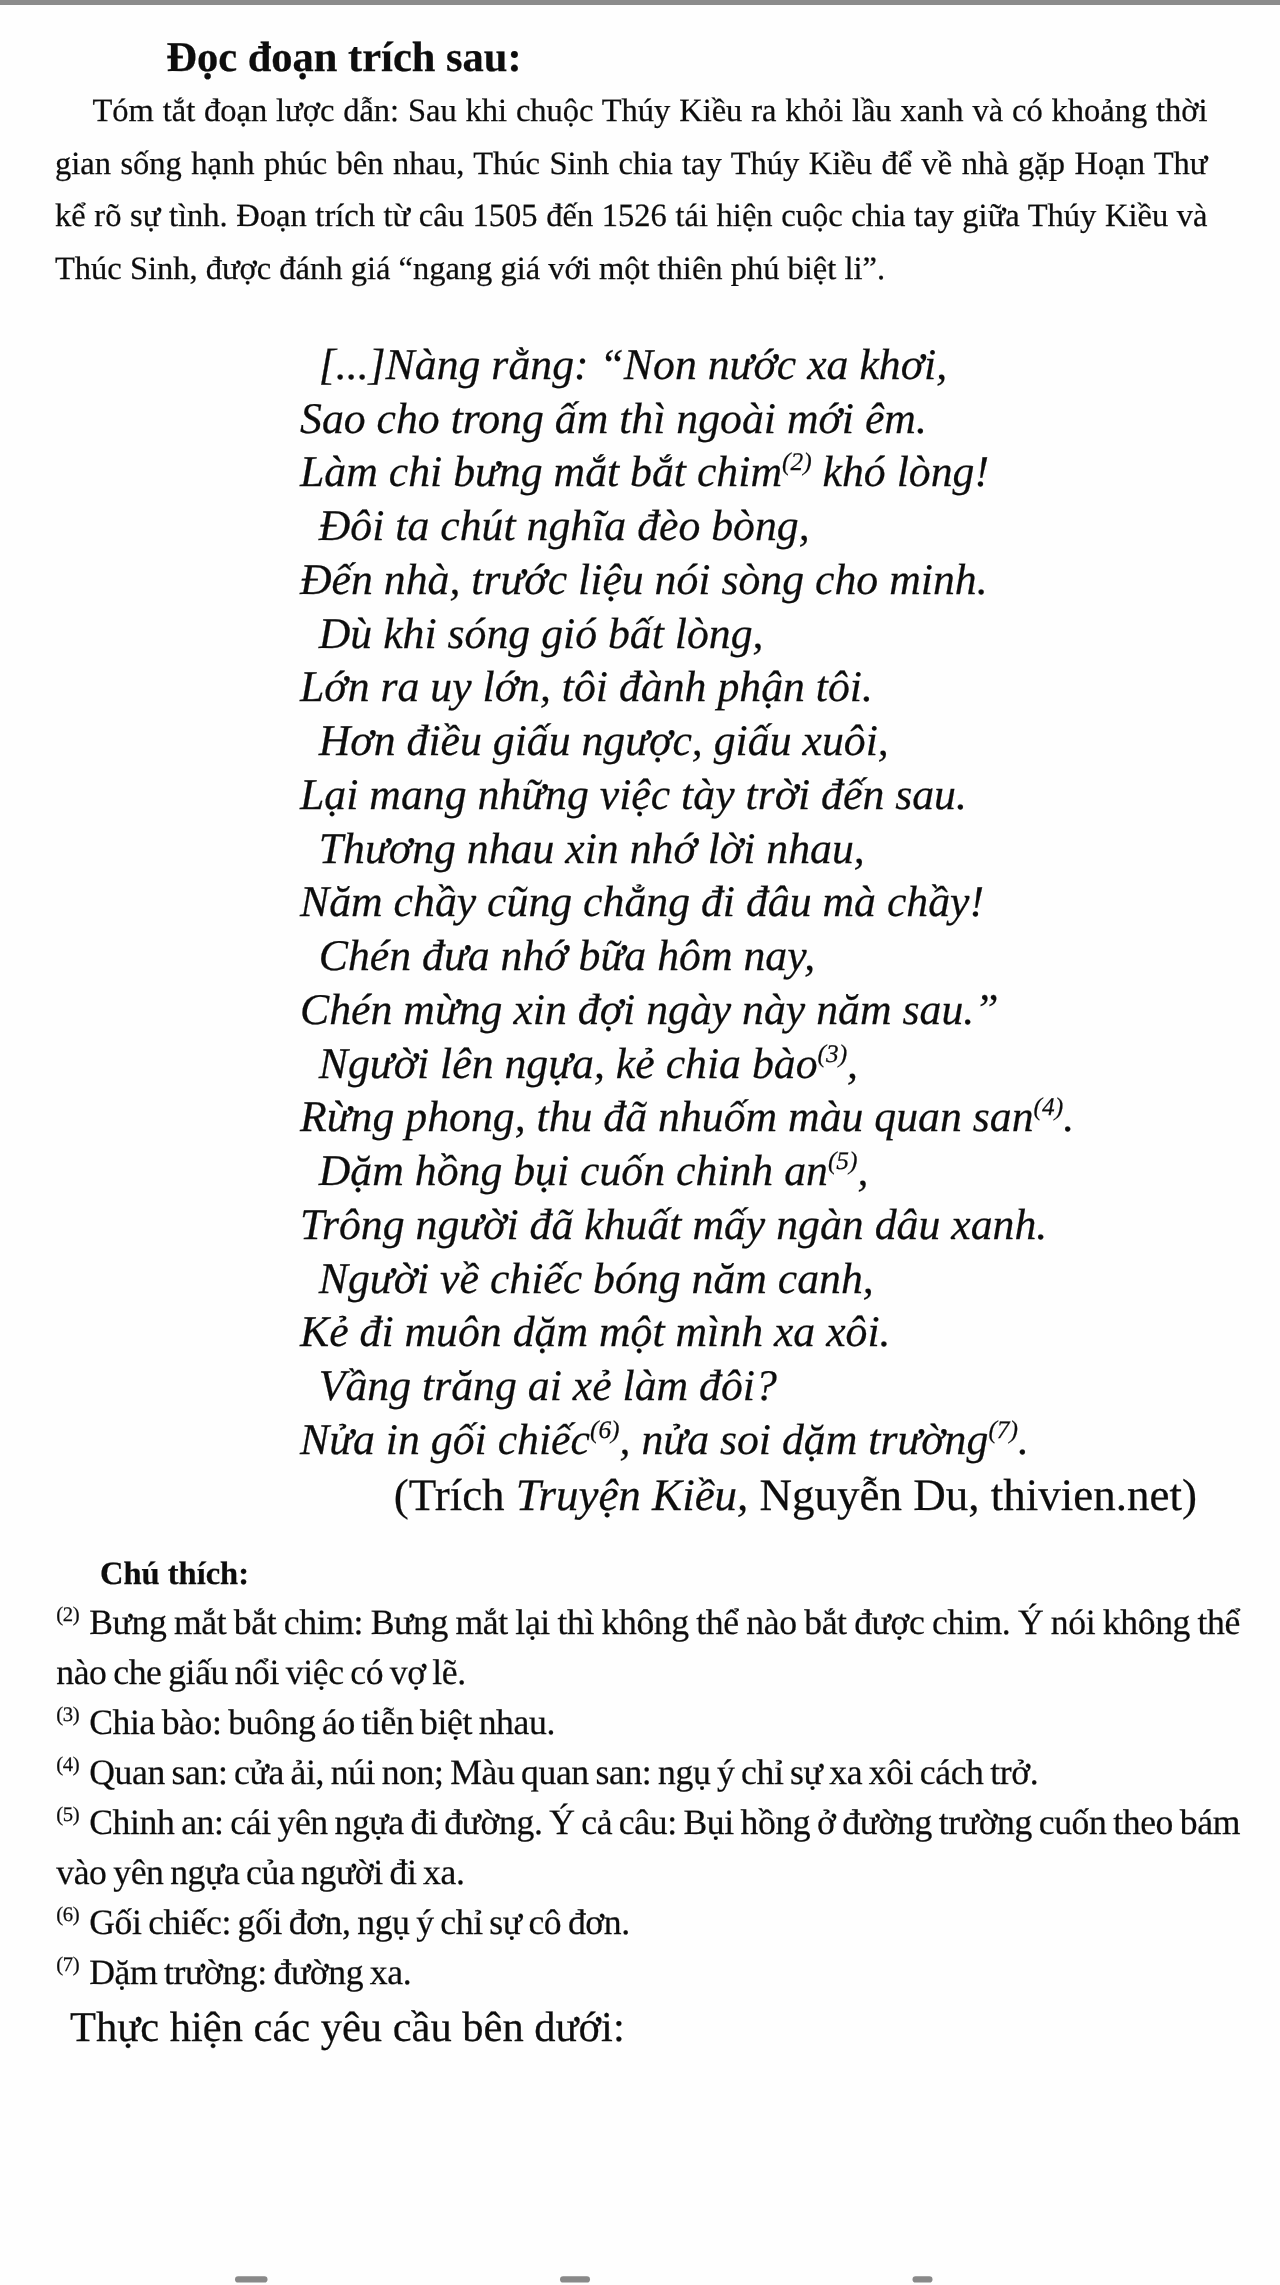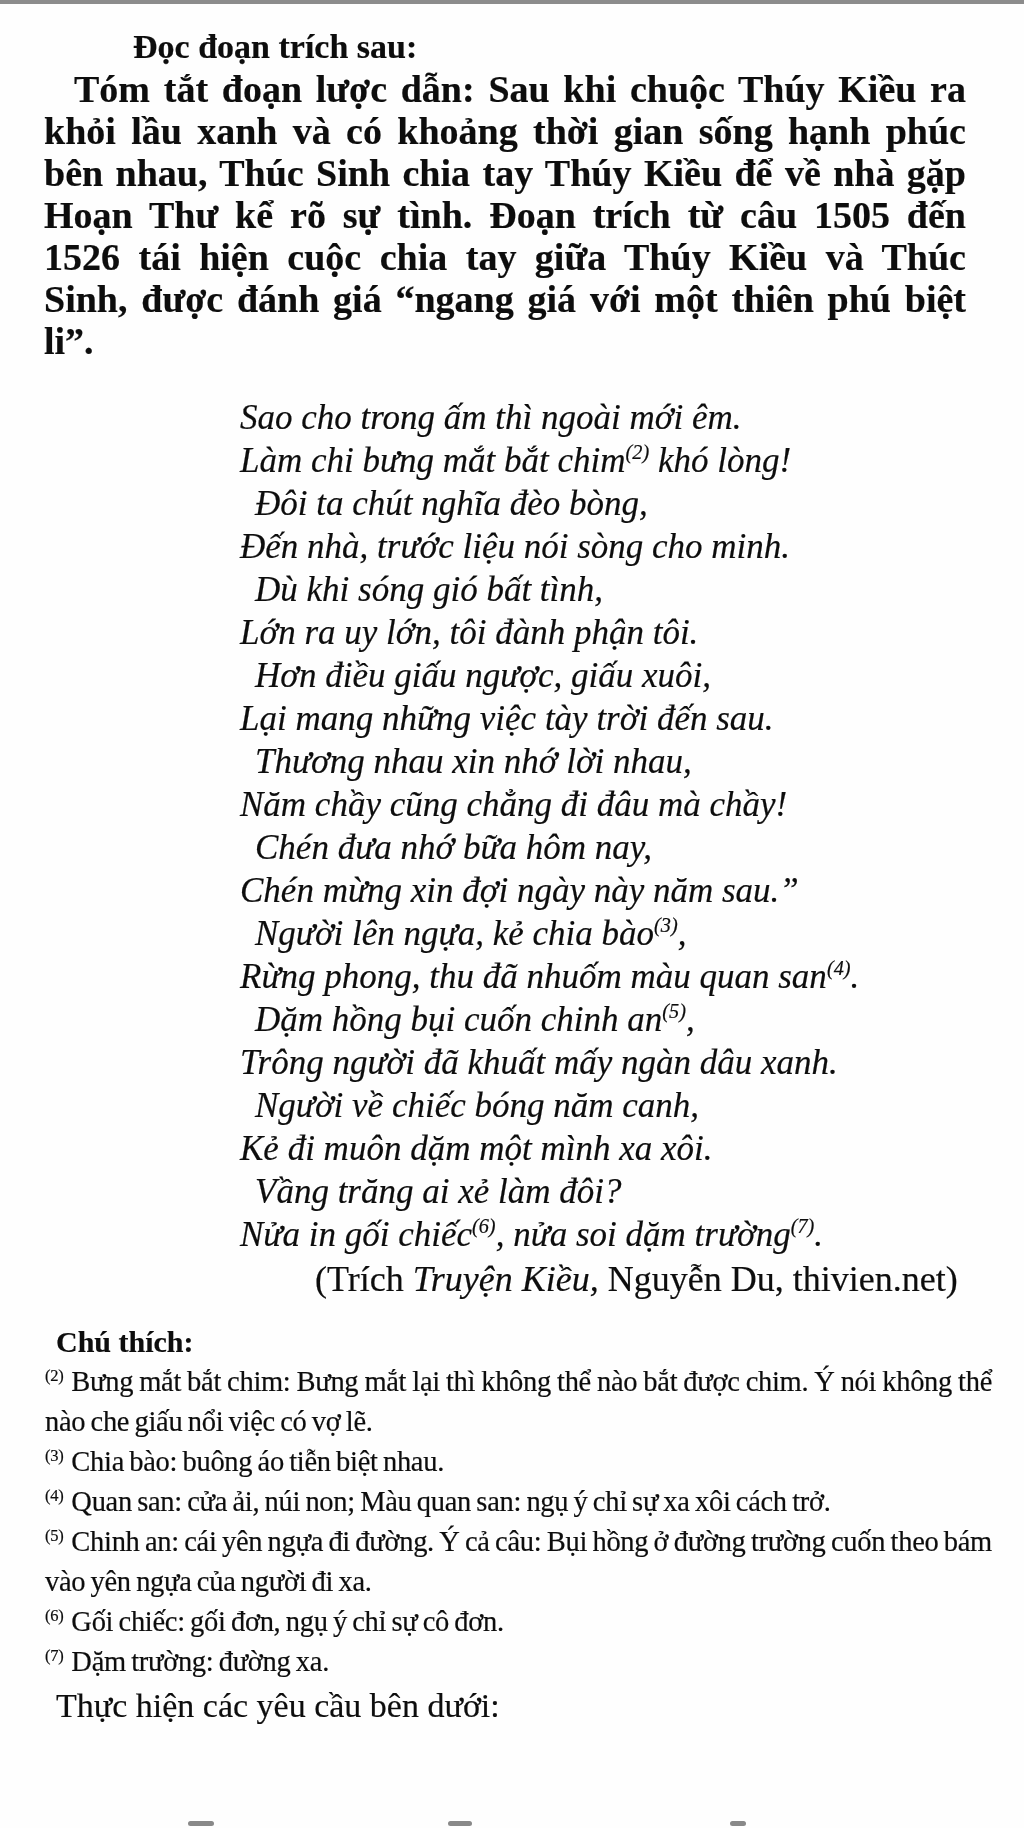--- a/index.html
+++ b/index.html
@@ -24,22 +24,22 @@
 
   .heading {
     margin: 2px 42px 0 133px;
     font-size: 34px; line-height: 42px;
     font-weight: bold;
     white-space: nowrap;
   }
 
   .intro {
     margin: 0 58px 0 44px;
-    font-size: 38px; line-height: 42px;
-    font-weight: bold;
+    font-size: 26px; line-height: 42px;
+    font-weight: normal;
     text-align: justify;
     text-indent: 30px;
   }
 
   .poem {
     margin: 34px 0 0 240px;
     font-style: italic;
     font-size: 35px; line-height: 43px;
   }
   .poem-line { white-space: nowrap; }
@@ -52,22 +52,22 @@
   }
 
   .attribution {
     margin: 0 0 0 315px;
     font-size: 36px; line-height: 46px;
     white-space: nowrap;
   }
   .attribution i { font-style: italic; }
 
   .notes-heading {
-    margin: 20px 0 0 56px;
-    font-size: 30px; line-height: 40px;
+    margin: 20px 0 0 80px;
+    font-size: 26px; line-height: 40px;
     font-weight: bold;
   }
 
   .notes {
     margin: 0 32px 0 45px;
     font-size: 28.5px; line-height: 40px;
     text-align: justify;
     letter-spacing: -0.3px;
     word-spacing: -1.5px;
   }
@@ -97,25 +97,26 @@
 <body>
 
 <div class="page">
   <div class="scan-strip"></div>
 
   <div class="heading">Đọc đoạn trích sau:</div>
 
   <p class="intro">Tóm tắt đoạn lược dẫn: Sau khi chuộc Thúy Kiều ra khỏi lầu xanh và có khoảng thời gian sống hạnh phúc bên nhau, Thúc Sinh chia tay Thúy Kiều để về nhà gặp Hoạn Thư kể rõ sự tình. Đoạn trích từ câu 1505 đến 1526 tái hiện cuộc chia tay giữa Thúy Kiều và Thúc Sinh, được đánh giá “ngang giá với một thiên phú biệt li”.</p>
 
   <div class="poem">
+      <div class="poem-line l6">[...]Nàng rằng: “Non nước xa khơi,</div>
       <div class="poem-line l8">Sao cho trong ấm thì ngoài mới êm.</div>
       <div class="poem-line l8">Làm chi bưng mắt bắt chim<sup>(2)</sup> khó lòng!</div>
       <div class="poem-line l6">Đôi ta chút nghĩa đèo bòng,</div>
       <div class="poem-line l8">Đến nhà, trước liệu nói sòng cho minh.</div>
-      <div class="poem-line l6">Dù khi sóng gió bất tình,</div>
+      <div class="poem-line l6">Dù khi sóng gió bất lòng,</div>
       <div class="poem-line l8">Lớn ra uy lớn, tôi đành phận tôi.</div>
       <div class="poem-line l6">Hơn điều giấu ngược, giấu xuôi,</div>
       <div class="poem-line l8">Lại mang những việc tày trời đến sau.</div>
       <div class="poem-line l6">Thương nhau xin nhớ lời nhau,</div>
       <div class="poem-line l8">Năm chầy cũng chẳng đi đâu mà chầy!</div>
       <div class="poem-line l6">Chén đưa nhớ bữa hôm nay,</div>
       <div class="poem-line l8">Chén mừng xin đợi ngày này năm sau.”</div>
       <div class="poem-line l6">Người lên ngựa, kẻ chia bào<sup>(3)</sup>,</div>
       <div class="poem-line l8">Rừng phong, thu đã nhuốm màu quan san<sup>(4)</sup>.</div>
       <div class="poem-line l6">Dặm hồng bụi cuốn chinh an<sup>(5)</sup>,</div>

